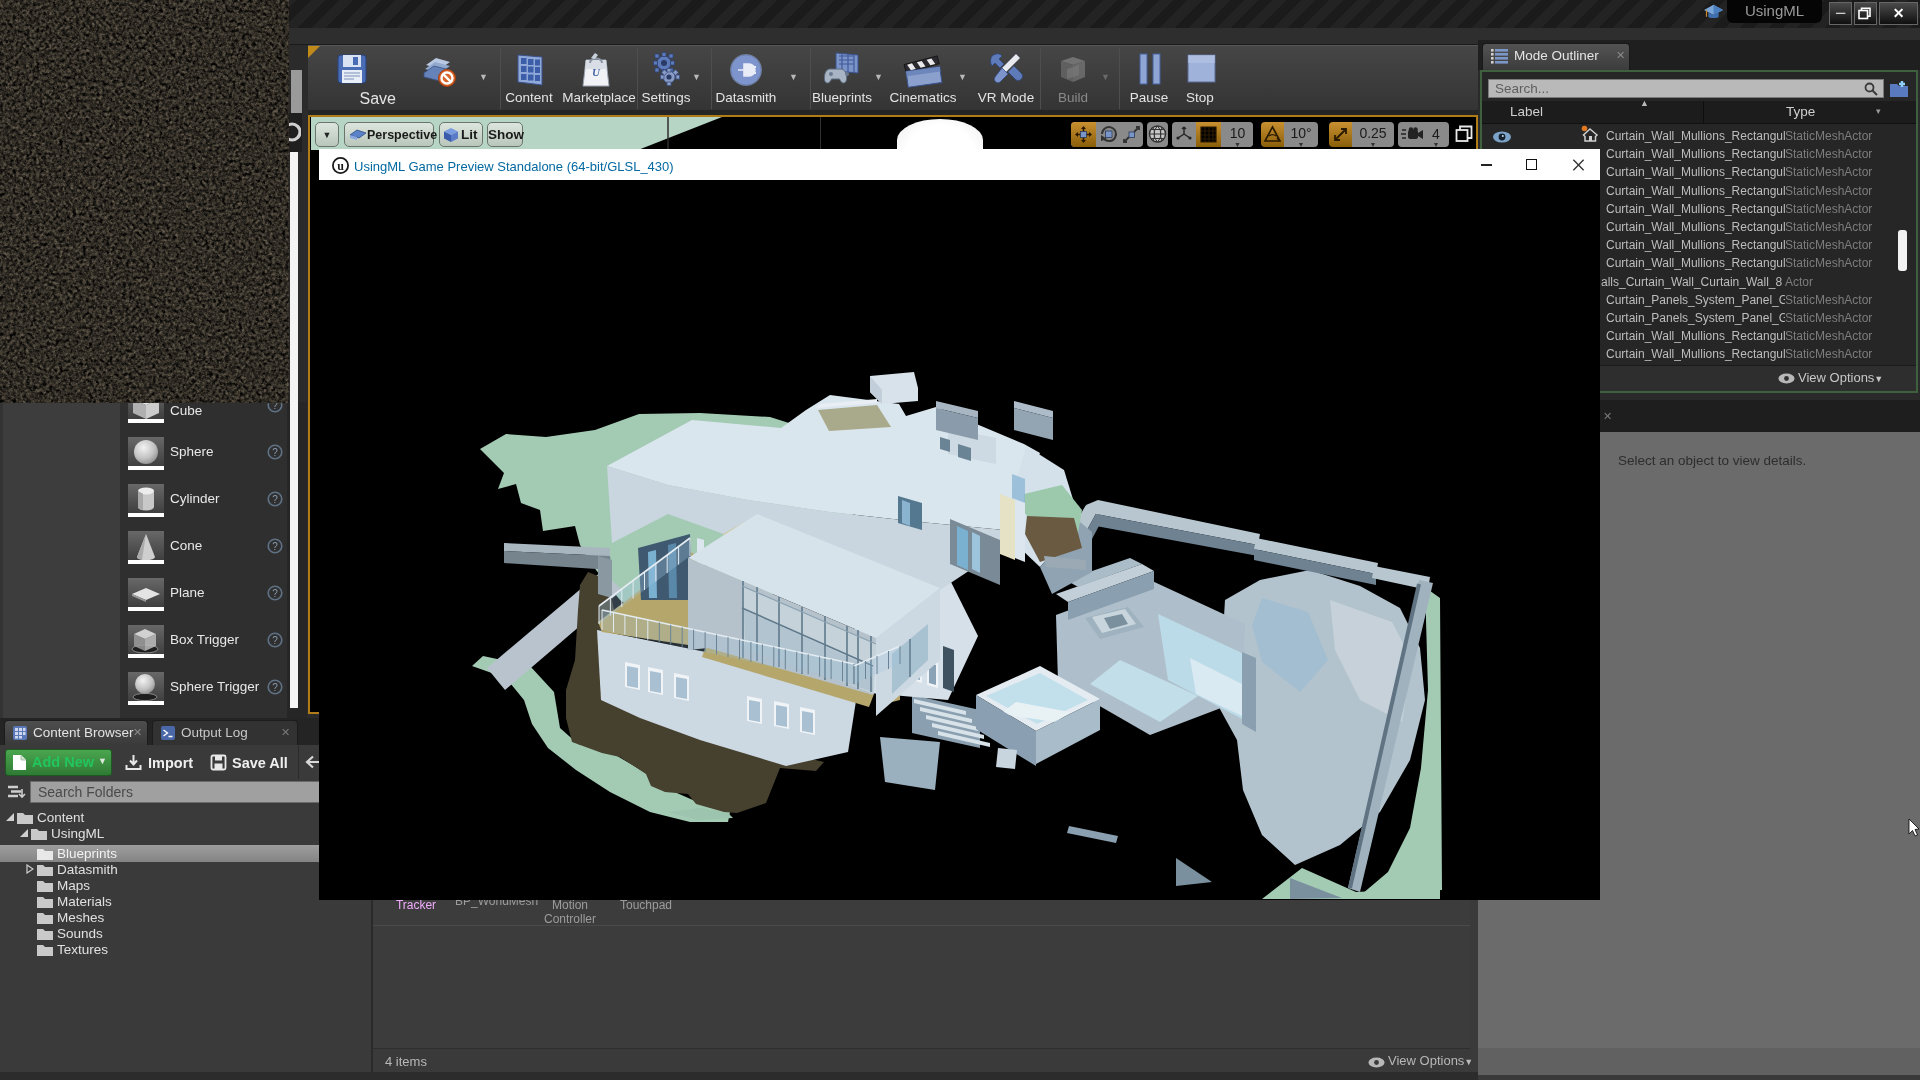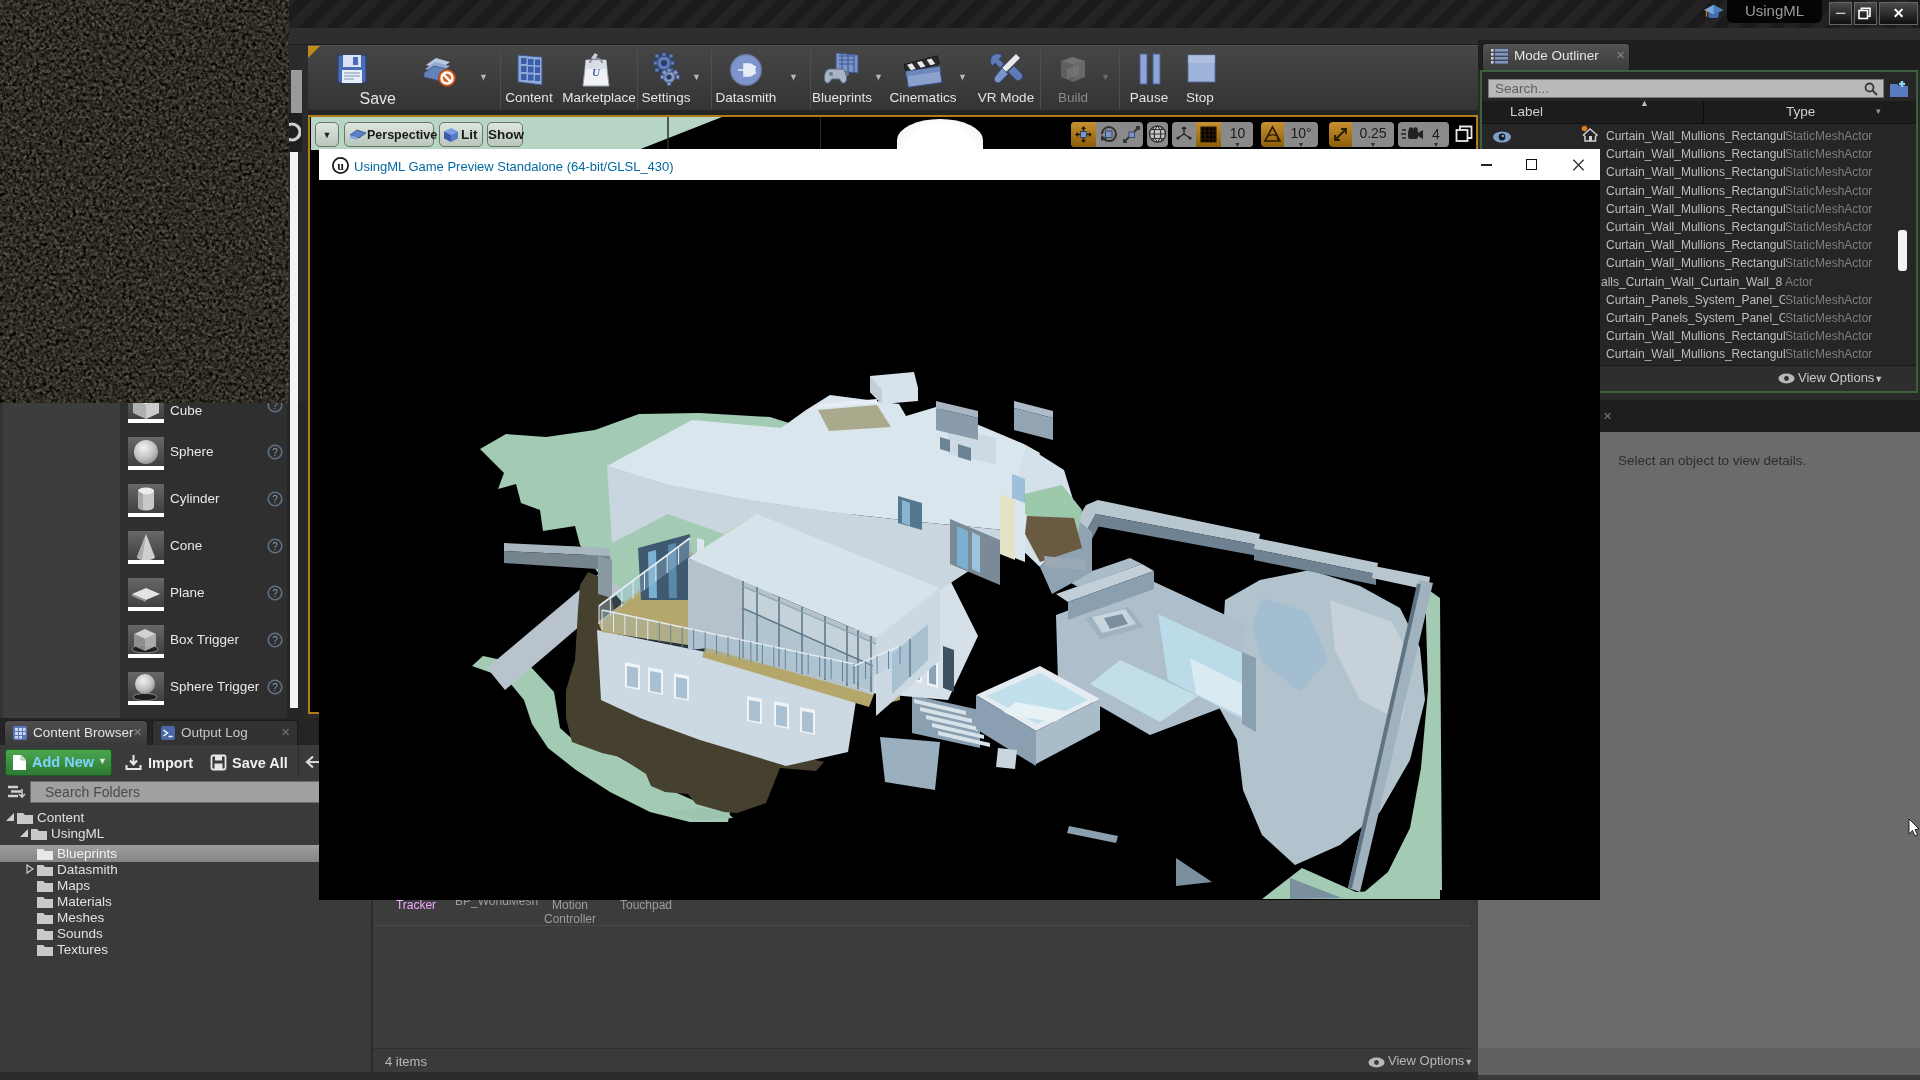--- a/index.html
+++ b/index.html
@@ -295,21 +295,21 @@
       <path d="M3.5,5 l4,3 -4,3 M8.5,11.5 h4" stroke="#fff" stroke-width="1.4" fill="none"></path>
     </svg>
     <div class="abs" style="left:181px;top:7px;font-size:13.5px;color:#c8c8c8;">Output Log</div>
     <div class="abs" style="left:281px;top:8px;font-size:11px;color:#7a7a7a;">✕</div>
 
     <div class="abs" style="left:5px;top:31px;width:107px;height:27px;background:linear-gradient(#4aa64f,#2f7a34);border:1px solid #1d5a22;border-radius:3px;"></div>
     <svg class="abs" style="left:12px;top:36px" width="15" height="17" viewBox="0 0 15 17">
       <path d="M1,1 h8 l5,5 v10 h-13 z" fill="#fff"></path>
       <path d="M9,1 l0,5 5,0" fill="#cfe2cf" stroke="#9ab89a" stroke-width="0.8"></path>
     </svg>
-    <div class="abs" style="left:32px;top:36px;font-size:14.5px;font-weight:bold;color:#7dd3fc;">Add New</div>
+    <div class="abs" style="left:32px;top:36px;font-size:14.5px;font-weight:bold;color:#22c55e;">Add New</div>
     <div class="abs" style="left:98px;top:38px;font-size:9px;color:#dfe8df;">▼</div>
     <svg class="abs" style="left:125px;top:36px" width="17" height="17" viewBox="0 0 17 17">
       <path d="M8.5,1 v9 M5,6.5 l3.5,4 3.5,-4" stroke="#e8e8e8" stroke-width="2" fill="none"></path>
       <path d="M1.5,11 v4 h14 v-4" stroke="#e8e8e8" stroke-width="2" fill="none"></path>
     </svg>
     <div class="abs" style="left:148px;top:37px;font-size:14.5px;font-weight:bold;color:#efefef;">Import</div>
     <svg class="abs" style="left:210px;top:36px" width="17" height="17" viewBox="0 0 17 17">
       <rect x="1.5" y="1.5" width="14" height="14" rx="1.5" fill="none" stroke="#e8e8e8" stroke-width="1.8"></rect>
       <rect x="5" y="1.5" width="7" height="5" fill="#e8e8e8"></rect>
       <rect x="4.5" y="9.5" width="8" height="6" fill="#e8e8e8"></rect>
@@ -317,21 +317,21 @@
     <div class="abs" style="left:232px;top:37px;font-size:14.5px;font-weight:bold;color:#efefef;">Save All</div>
     <div class="abs" style="left:298px;top:28px;width:1px;height:33px;background:#2a2a2a;"></div>
     <svg class="abs" style="left:305px;top:36px" width="16" height="16" viewBox="0 0 16 16">
       <path d="M14,8 H3 M8,2.5 L2,8 l6,5.5" stroke="#d8d8d8" stroke-width="2.2" fill="none"></path>
     </svg>
 
     <svg class="abs" style="left:6px;top:66px" width="20" height="18" viewBox="0 0 20 18">
       <path d="M2,3 h10 M5,7.5 h10 M2,12 h10" stroke="#cfcfcf" stroke-width="2.4"></path>
       <path d="M16,5 v8 M13,10 l3,3 3,-3" stroke="#cfcfcf" stroke-width="1.6" fill="none"></path>
     </svg>
-    <div class="abs" style="left:30px;top:63px;width:290px;height:22px;background:#a0a0a0;border:1px solid #6a6a6a;color:#4a4a4a;font-size:14px;line-height:21px;padding-left:14px;">Search Folders</div>
+    <div class="abs" style="left:30px;top:63px;width:290px;height:22px;background:#a0a0a0;border:1px solid #6a6a6a;color:#4a4a4a;font-size:14px;line-height:21px;padding-left:7px;">Search Folders</div>
 
     <div class="abs" style="left:0px;top:127px;width:320px;height:17px;background:linear-gradient(#9e9e9e,#848484);"></div>
     <div class="tree abs" style="left:0;top:90px;font-size:13.5px;color:#e0e0e0;"></div>
     <svg class="abs" style="left:5px;top:95px" width="10" height="9" viewBox="0 0 10 9">
         <path d="M9,0 V8 H1 Z" fill="#cfcfcf"></path>
       </svg>
     <svg class="abs" style="left:17px;top:93px" width="16" height="13" viewBox="0 0 16 13">
         <path d="M0,2 h6 l2,2 h8 v9 h-16 z" fill="#c9c9c9"></path>
       </svg>
     <div class="abs" style="left:37px;top:92px;font-size:13.5px;color:#e0e0e0;">Content</div>

